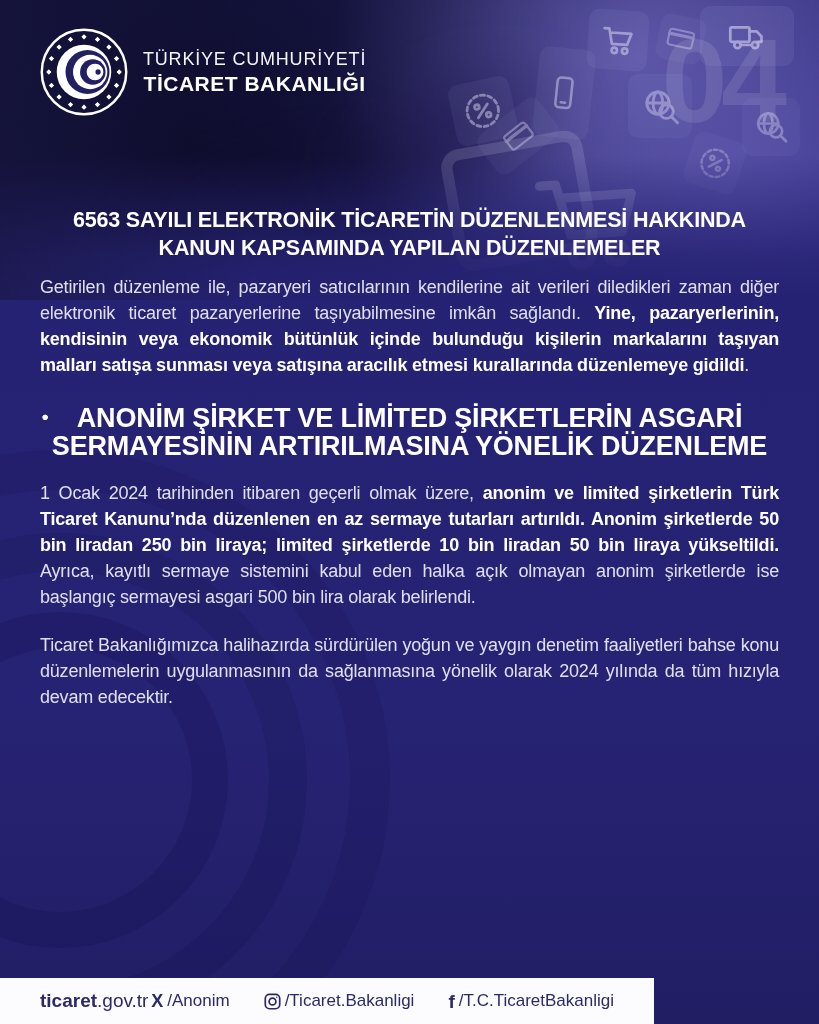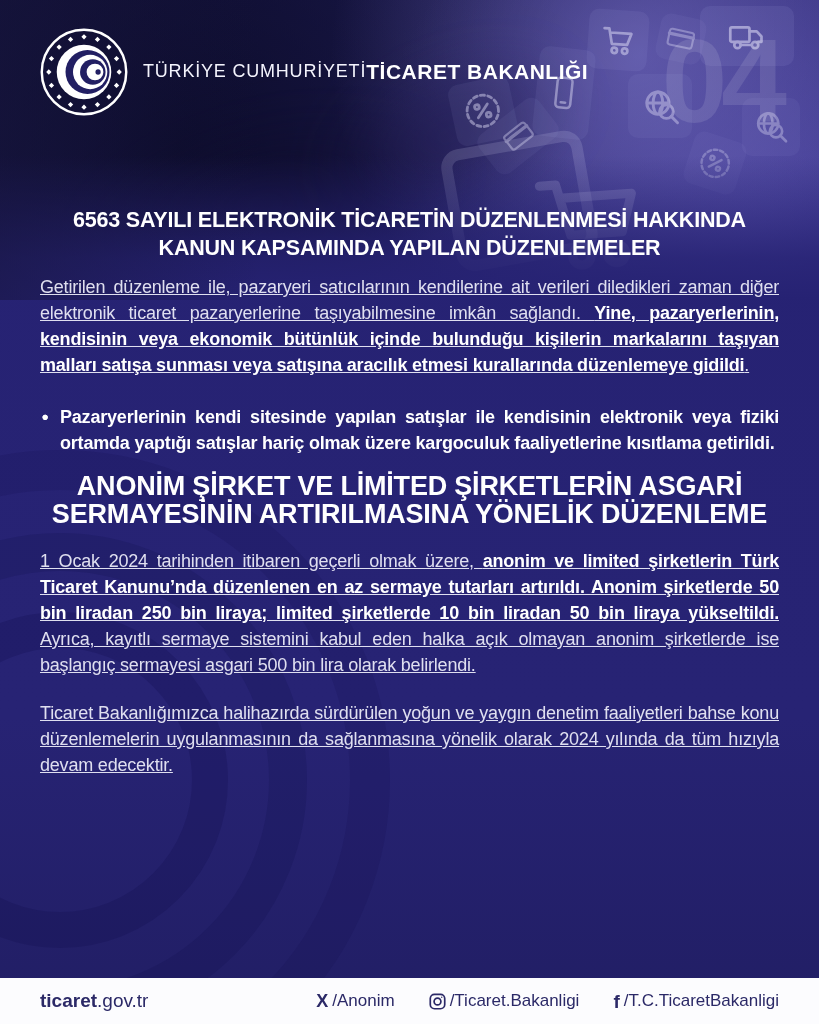--- a/index.html
+++ b/index.html
@@ -39,51 +39,51 @@
   .hero-fade{
     position:absolute; inset:0;
     background:
       linear-gradient(90deg, rgba(23,21,62,.55), rgba(23,21,62,0) 32%),
       linear-gradient(180deg, rgba(38,34,115,0) 0%, rgba(38,34,115,0) 52%,
                       rgba(38,34,115,.85) 86%, #262273 100%);
   }
   
   .brand{position:absolute; top:28px; left:40px; display:flex; align-items:center; gap:15px; z-index:5;}
   .emblem{width:88px; height:88px; display:block;}
-  .brand-text{display:flex; flex-direction:row; justify-content:center;}
+  .brand-text{display:flex; flex-direction:column; justify-content:center;text-align:center;}
   .brand-line1{font-size:18px; font-weight:400; letter-spacing:.8px; color:#f4f4fd; line-height:24px;}
   .brand-line2{font-size:21px; font-weight:bold; letter-spacing:.5px; color:#ffffff; line-height:26px;}
   
   .watermark{position:absolute; left:-260px; top:420px; width:680px; height:680px; z-index:0;}
   .watermark circle{fill:none; stroke:#110e4c;}
   
   .content{position:absolute; top:200px; left:40px; width:739px; z-index:2;}
   .doc-title{
     margin:6px 0 12px 0; text-align:center;
     font-size:21.5px; font-weight:bold; line-height:28px; letter-spacing:-.2px; color:#ffffff;
   }
   .section-title{
     margin:16px 0 20px 0; text-align:center;
     font-size:27px; font-weight:bold; line-height:28px; letter-spacing:-.2px; color:#ffffff;
   }
   .para{
     margin:0 0 22px 0; text-align:justify;
-    font-size:18px; line-height:26px; letter-spacing:-.2px; color:rgba(238,238,250,.93);text-decoration:underline;
+    font-size:18px; line-height:26px; letter-spacing:-.2px; color:rgba(238,238,250,.93);
   }
   .para .b{font-weight:bold; color:#ffffff;}
   .bullets{margin:26px 0 0 0;}
   .bullet{
     position:relative; padding-left:20px; margin-bottom:20px; text-align:justify;
     font-size:18px; font-weight:bold; line-height:26px; letter-spacing:-.2px; color:#ffffff;
   }
   .bullet:last-child{margin-bottom:16px;}
   .bullet .marker{position:absolute; left:2px; top:0; font-weight:bold;}
   
   .footer{
-    position:absolute; left:0; bottom:0; width:819px; height:46px; background:#fcfcfe;
+    position:absolute; left:0; bottom:0; width:654px; height:46px; background:#fcfcfe;
     display:flex; align-items:center; justify-content:space-between;
     padding:12px 40px; box-sizing:border-box; z-index:6; color:#2b2967;
   }
   .site{font-size:19px; color:#2b2967; text-decoration:none;}
   .site .b{font-weight:bold;}
   .socials{display:flex; align-items:center; gap:34px;}
   .social{display:flex; align-items:center; gap:4px; font-size:17px; color:#2b2967; text-decoration:none;}
   .social svg{display:block; fill:none; stroke:#2b2967; stroke-width:2;}
   .fb-glyph{font-weight:bold; font-size:19px; line-height:1;}
   .x-glyph{font-weight:bold; font-size:18px; line-height:1;}
@@ -227,21 +227,20 @@
 
     <p class="para"><span>Getirilen düzenleme ile, pazaryeri satıcılarının kendilerine ait verileri diledikleri zaman diğer elektronik ticaret pazaryerlerine taşıyabilmesine imkân sağlandı. </span><span class="b">Yine, pazaryerlerinin, kendisinin veya ekonomik bütünlük içinde bulunduğu kişilerin markalarını taşıyan malları satışa sunması veya satışına aracılık etmesi kurallarında düzenlemeye gidildi</span><span>.</span></p>
 
 
     <div class="bullets">
       <div class="bullet">
         <span class="marker">•</span>
       </div>
       <div class="bullet">
         <span class="marker">•</span>
-        <span>Pazaryerlerinin kendi sitesinde yapılan satışlar ile kendisinin elektronik veya fiziki ortamda yaptığı satışlar hariç olmak üzere kargoculuk faaliyetlerine kısıtlama getirildi.</span>
       </div>
     </div>
 
     <h2 class="section-title">ANONİM ŞİRKET VE LİMİTED ŞİRKETLERİN ASGARİ SERMAYESİNİN ARTIRILMASINA YÖNELİK DÜZENLEME</h2>
 
     <p class="para"><span>1 Ocak 2024 tarihinden itibaren geçerli olmak üzere, </span><span class="b">anonim ve limited şirketlerin Türk Ticaret Kanunu’nda düzenlenen en az sermaye tutarları artırıldı. Anonim şirketlerde 50 bin liradan 250 bin liraya; limited şirketlerde 10 bin liradan 50 bin liraya yükseltildi.</span><span> Ayrıca, kayıtlı sermaye sistemini kabul eden halka açık olmayan anonim şirketlerde ise başlangıç sermayesi asgari 500 bin lira olarak belirlendi.</span></p>
 
     <p class="para">Ticaret Bakanlığımızca halihazırda sürdürülen yoğun ve yaygın denetim faaliyetleri bahse konu düzenlemelerin uygulanmasının da sağlanmasına yönelik olarak 2024 yılında da tüm hızıyla devam edecektir.</p>
   </div>
 

